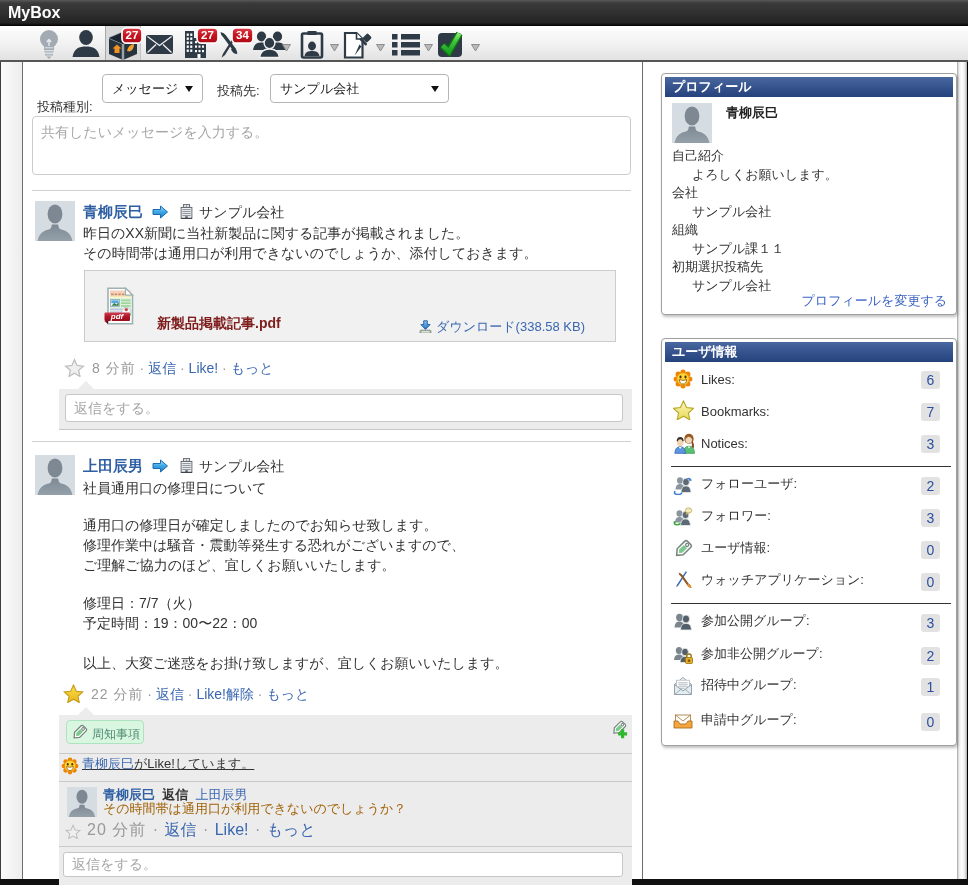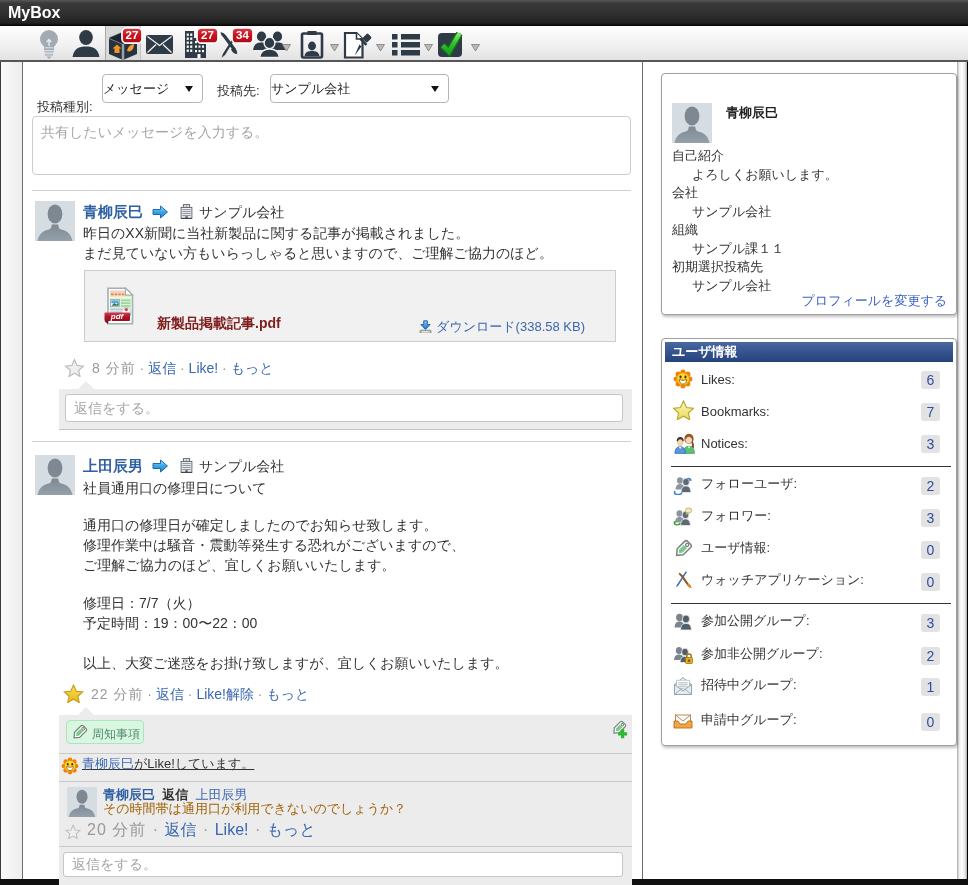--- a/index.html
+++ b/index.html
@@ -19,21 +19,21 @@
   .main { left:22px; top:62px; width:621px; height:817px; background:#fff;
     border-left:1px solid #6e6e6e; border-right:1px solid #6e6e6e; }
   .gutter { left:0; top:62px; width:22px; height:817px;
     background:linear-gradient(90deg,#fafafa 0%,#f1f1f1 70%,#ededed 100%);
     border-left:1px solid #3c3c3c; }
   .scrollstrip { left:957px; top:62px; width:11px; height:817px;
     background:linear-gradient(90deg,#a2a2a2 0%,#ededed 18%,#fff 45%,#e9e9e9 72%,#a8a8a8 91%,#000 91.5%); }
   .bottombar { left:0; top:879px; width:968px; height:6px; background:#101010; }
   label.f { font-size:13px; color:#333; }
   .selectbox { height:29px; border:1px solid #b5b5b5; border-radius:4px; background:#fff;
-    font-size:13px; color:#222; line-height:27px; position:absolute; }
+    font-size:13px; color:#222; line-height:27px; padding-left:9px; position:absolute; }
   .selectbox .ar { position:absolute; right:9px; top:11px; width:0; height:0;
     border-left:4.5px solid transparent; border-right:4.5px solid transparent; border-top:6px solid #111; }
   .textarea { left:32px; top:116px; width:599px; height:59px; border:1px solid #ccc;
     border-radius:4px; font-size:14px; color:#a6a6a6; padding:7px 8px; }
   .hr { height:1px; background:#d0d0d0; }
   .avatar { background:#d5dde3; }
   .namerow { font-size:14px; color:#333; height:18px; white-space:nowrap; }
   .namerow b { font-size:15px; }
   .namerow b a { color:#2e5fa3; }
   .body14 { font-size:14px; line-height:20px; color:#333; white-space:pre-line; }
@@ -337,21 +337,21 @@
 
 <svg class="abs avatar" style="left:35px;top:201px;" width="40" height="40" viewBox="0 0 40 40">
     <use href="#sym-person"></use>
   </svg>
 <div class="abs namerow" style="left:83px;top:203px;"><b><a href="#">青柳辰巳</a></b><svg width="16" height="14" viewBox="0 0 16 14" style="margin:0 12px 0 9px;vertical-align:-2px">
       <use href="#sym-arrow"></use>
     </svg><svg width="13" height="15" viewBox="0 0 13 15" style="margin-right:6px;vertical-align:-2px">
       <use href="#sym-bldg"></use>
     </svg>サンプル会社</div>
 <div class="abs body14" style="left:83px;top:223px;">昨日のXX新聞に当社新製品に関する記事が掲載されました。
-まだ見ていない方もいらっしゃると思いますので、ご理解ご協力のほど。</div>
+その時間帯は通用口が利用できないのでしょうか、添付しておきます。</div>
 <div class="abs attach">
   <svg class="abs" style="left:19px;top:16px;" width="30" height="39" viewBox="0 0 30 39">
       <use href="#sym-pdf"></use>
     </svg>
   <div class="abs" style="left:72px;top:16px;font-size:14px;font-weight:bold;color:#7f1d1d;margin-top:28px;">新製品掲載記事.pdf</div>
   <div class="abs" style="right:30px;top:47px;font-size:13px;"><svg width="13" height="13" viewBox="0 0 13 13" style="vertical-align:-2px;margin-right:4px">
         <use href="#sym-dl"></use>
       </svg><a class="lnk" href="#">ダウンロード(338.58 KB)</a></div>
 </div>
 <div class="abs foot" style="left:64px;top:358px;"><svg width="21" height="19" viewBox="0 0 18 17">
@@ -405,20 +405,21 @@
   </svg>
 <div class="abs" style="left:103px;top:786px;font-size:13px;color:#333;"><b><a style="color:#2e5fa3" href="#">青柳辰巳</a></b>&nbsp;&nbsp;<b>返信</b>&nbsp;&nbsp;<a class="lnk" href="#">上田辰男</a></div>
 <div class="abs" style="left:103px;top:800px;font-size:13px;color:#a16207;">その時間帯は通用口が利用できないのでしょうか？</div>
 <div class="abs foot" style="left:65px;top:820px;font-size:16px;"><svg style="margin-right:6px" width="16" height="15" viewBox="0 0 18 17">
       <use href="#sym-star"></use>
     </svg><span class="time">20 分前</span><span class="sep" style="padding:0 2px"> · </span><a href="#">返信</a><span class="sep" style="padding:0 2px"> · </span><a href="#">Like!</a><span class="sep" style="padding:0 2px"> · </span><a href="#">もっと</a></div>
 <div class="abs divc" style="left:59px;top:846px;width:573px;"></div>
 <div class="abs rinput" style="left:63px;top:852px;width:560px;height:25px;line-height:23px;padding-left:8px;">返信をする。</div>
 
 <div class="abs sbox" style="left:661px;top:73px;height:242px;">
+  <div class="shead">プロフィール</div>
   <svg class="abs avatar" style="left:10px;top:29px;" width="40" height="40" viewBox="0 0 40 40">
       <use href="#sym-person"></use>
     </svg>
   <div class="abs" style="left:64px;top:30px;font-size:13px;font-weight:bold;color:#222;">青柳辰巳</div>
   <div class="abs pfield" style="left:10px;top:73px;line-height:18.5px;">自己紹介<br><span style="margin-left:20px">よろしくお願いします。</span><br>会社<br><span style="margin-left:20px">サンプル会社</span><br>組織<br><span style="margin-left:20px">サンプル課１１</span><br>初期選択投稿先<br><span style="margin-left:20px">サンプル会社</span></div>
   <div class="abs" style="right:9px;top:218px;font-size:13px;"><a href="#" style="color:#3b63c4">プロフィールを変更する</a></div>
 </div>
 
 <div class="abs sbox" style="left:661px;top:338px;height:408px;">
   <div class="shead">ユーザ情報</div>

